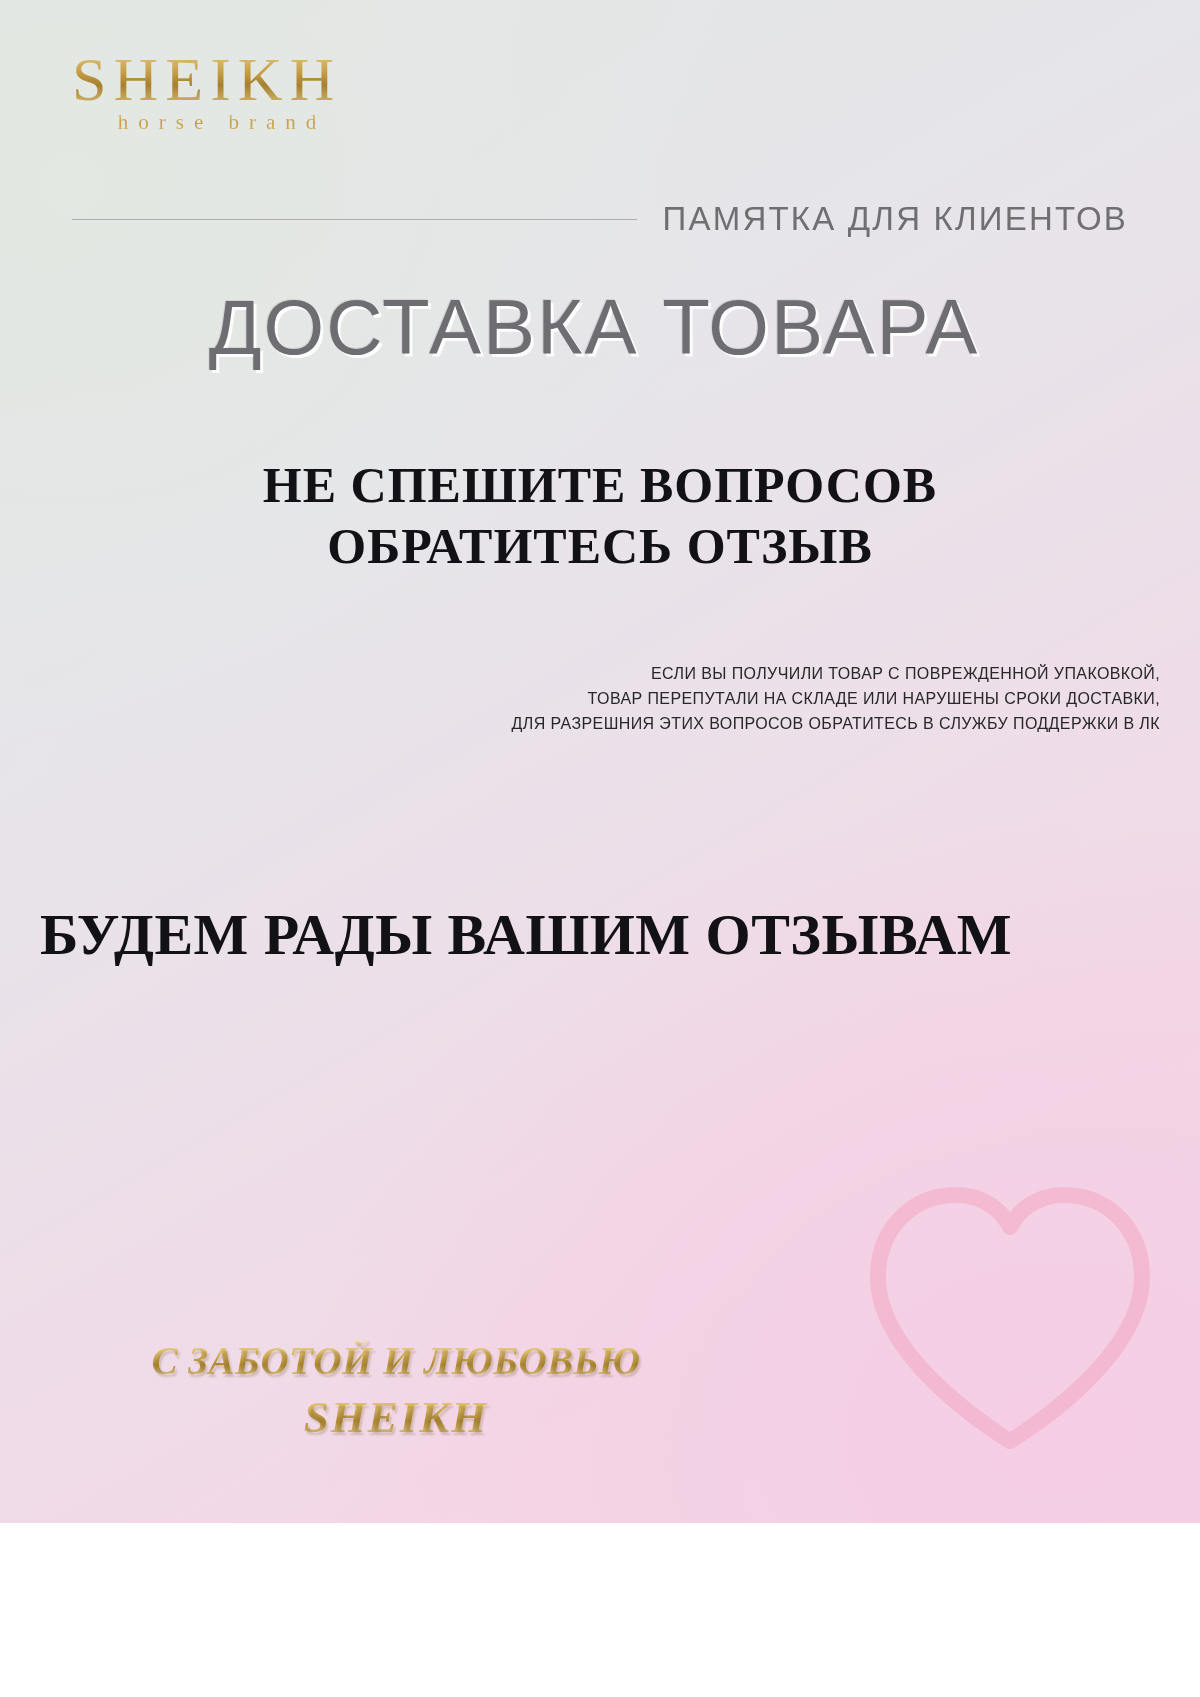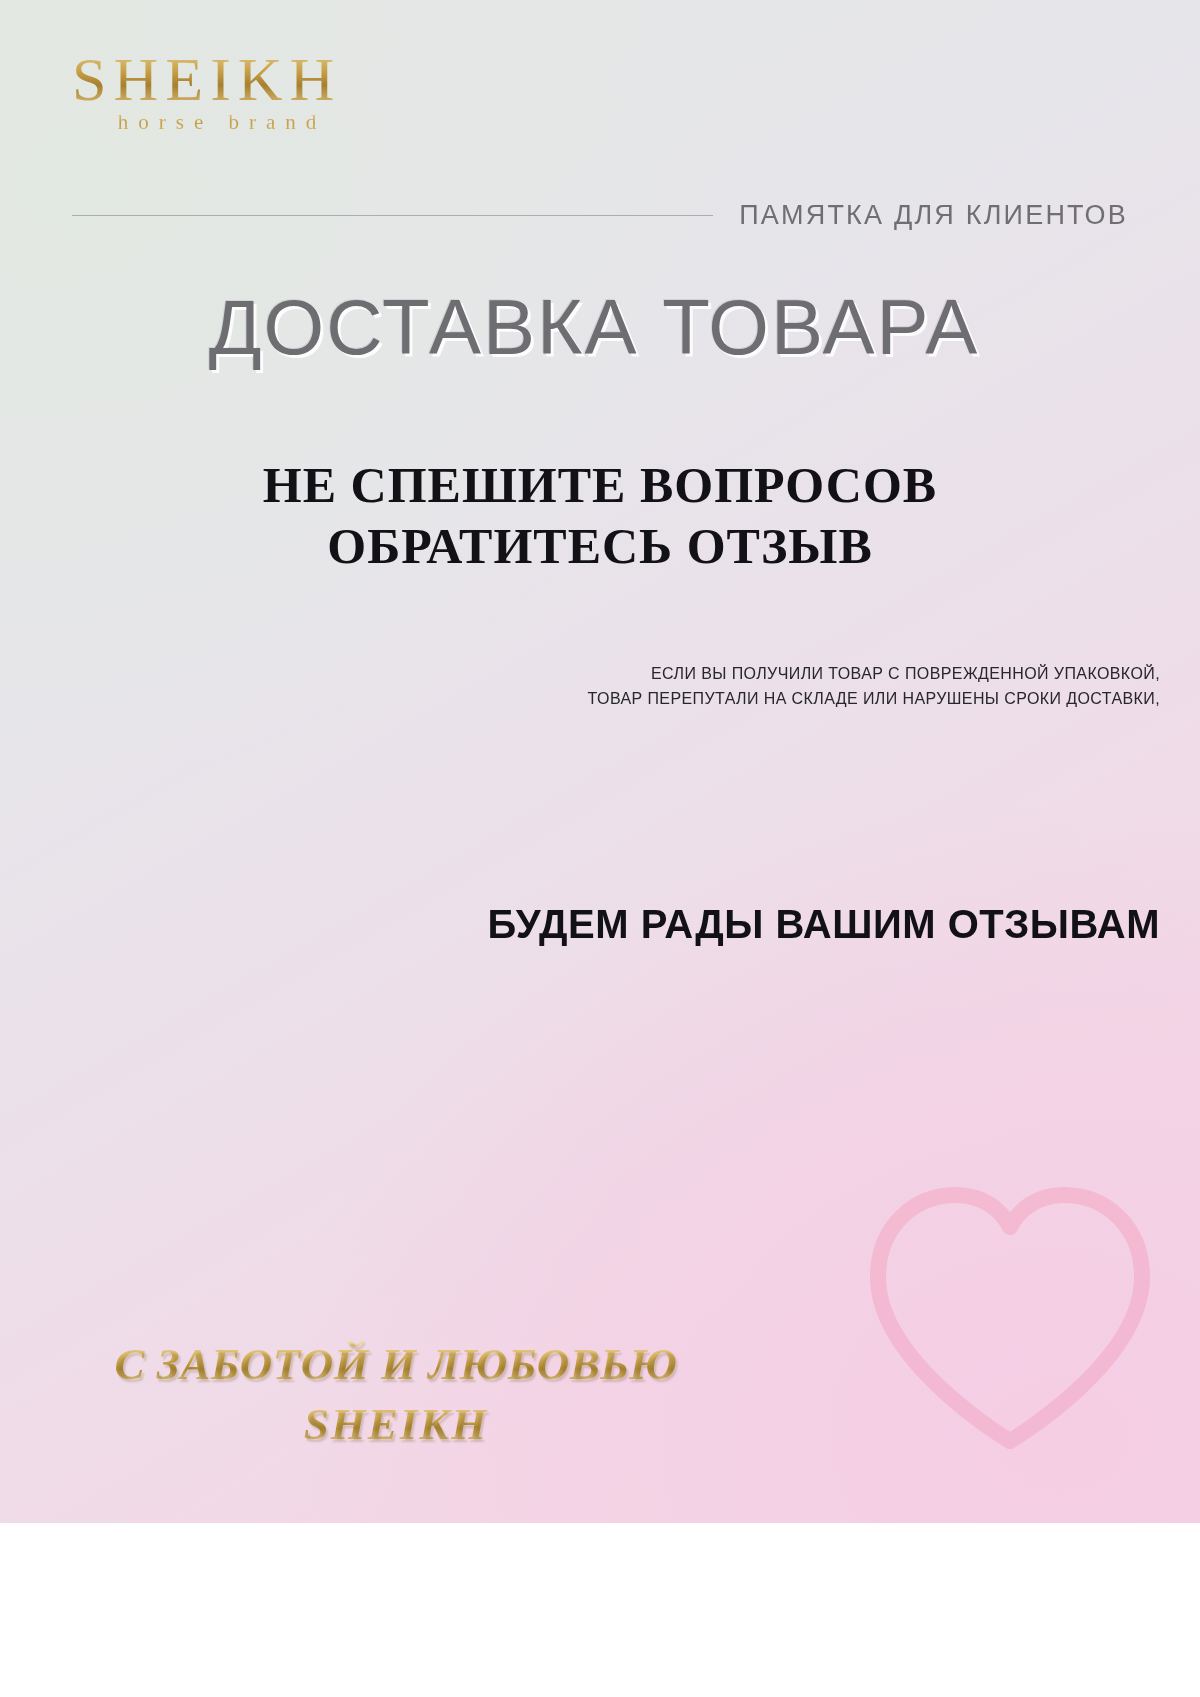--- a/index.html
+++ b/index.html
@@ -77,21 +77,21 @@
     gap: 26px;
   }
   .header-rule {
     flex: 1 1 auto;
     height: 1px;
     background: #9a9a9a;
     opacity: 0.75;
   }
   .header-note {
     flex: 0 0 auto;
-    font-size: 27px;
+    font-size: 33px;
     letter-spacing: 2.2px;
     color: #6f6f72;
     white-space: nowrap;
     font-weight: 400;
   }
 
   
   .title {
     position: absolute;
     left: 0;
@@ -134,42 +134,42 @@
     color: #27272b;
   }
   .body-text div { white-space: nowrap; }
 
   
   .headline2 {
     position: absolute;
     left: 40px;
     right: 40px;
     top: 900px;
-    text-align: right;
-    font-family: Liberation Sans, sans-serif;
-    font-size: 40px;
+    text-align: left;
+    font-family: Liberation Serif, serif;
+    font-size: 58px;
     line-height: 1.22;
     letter-spacing: 0.5px;
     color: #121216;
     font-weight: 700;
   }
 
   
   .signature {
     position: absolute;
     left: 56px;
     top: 1340px;
     width: 680px;
     text-align: center;
   }
   .sig-line1 {
     font-family: "Liberation Serif", serif;
     font-style: italic;
     font-weight: 700;
-    font-size: 45px;
+    font-size: 39px;
     letter-spacing: 0.5px;
     line-height: 1.1;
     background: linear-gradient(180deg, #f2e0af 0%, #d9b763 30%, #b08a33 58%, #f0dca8 100%);
     -webkit-background-clip: text;
     background-clip: text;
     color: transparent;
     text-shadow: 2px 3px 2px rgba(120,95,40,0.25);
   }
   .sig-line2 {
     margin-top: 8px;
@@ -207,20 +207,21 @@
   <div class="title">ДОСТАВКА ТОВАРА</div>
 
   <div class="headline">
     <div>НЕ СПЕШИТЕ ВОПРОСОВ</div>
     <div>ОБРАТИТЕСЬ ОТЗЫВ</div>
   </div>
 
   <div class="body-text">
     <div>ЕСЛИ ВЫ ПОЛУЧИЛИ ТОВАР С ПОВРЕЖДЕННОЙ УПАКОВКОЙ,</div>
     <div>ТОВАР ПЕРЕПУТАЛИ НА СКЛАДЕ ИЛИ НАРУШЕНЫ СРОКИ ДОСТАВКИ,</div>
+    <div>ДЛЯ РАЗРЕШНИЯ ЭТИХ ВОПРОСОВ ОБРАТИТЕСЬ В СЛУЖБУ ПОДДЕРЖКИ В ЛК</div>
   </div>
 
   <div class="headline2">
     <div>БУДЕМ РАДЫ ВАШИМ ОТЗЫВАМ</div>
   </div>
 
   <div class="signature">
     <div class="sig-line1">С ЗАБОТОЙ И ЛЮБОВЬЮ</div>
     <div class="sig-line2">SHEIKH</div>
   </div>

